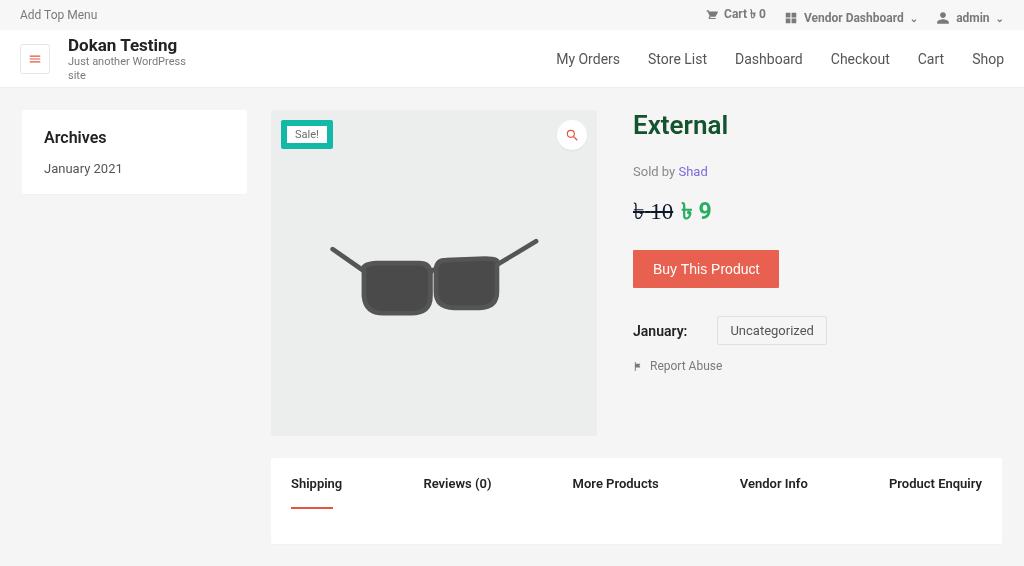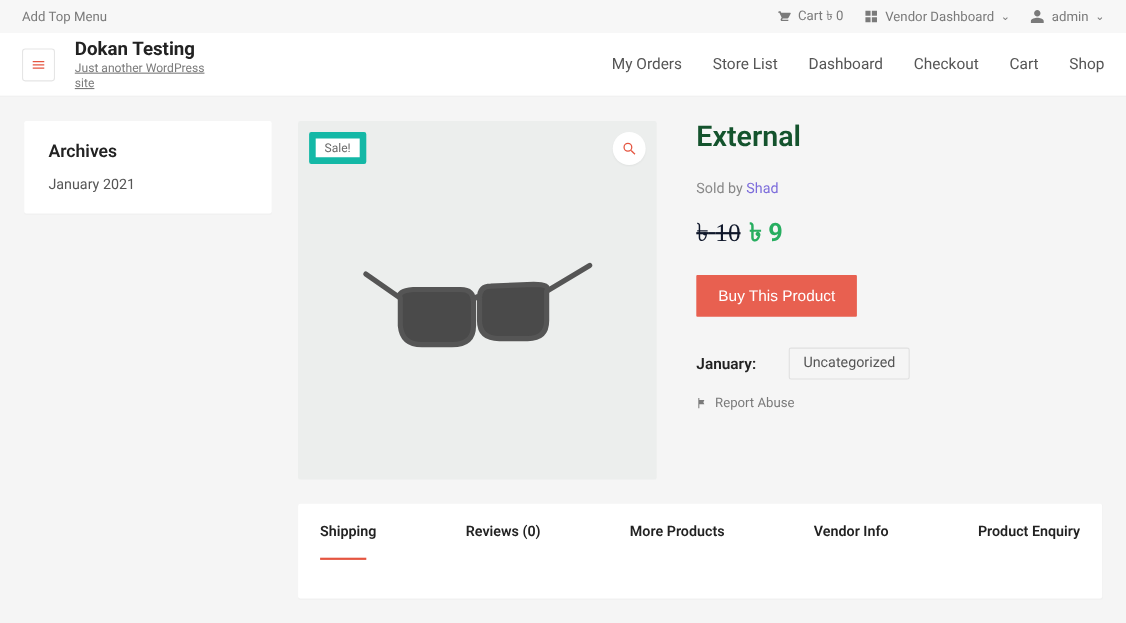--- a/index.html
+++ b/index.html
@@ -16,31 +16,31 @@
     --price-green:#27ae60;
     --border:#e5e5e5;
     --tag-border:#e0e0e0;
     --hamburger:#e55540;
     --zoom-bg:#ffffff;
   }
   html,body{margin:0;padding:0;font-family:-apple-system,BlinkMacSystemFont,"Segoe UI",Roboto,Arial,sans-serif;background:var(--body-bg);color:var(--text);}
   *{box-sizing:border-box;}
   
   .topbar{background:var(--topbar-bg);font-size:12px;color:var(--topbar-text);height:30px;display:flex;align-items:center;padding:0 20px;justify-content:space-between;}
-  .topbar-right{display:flex;gap:18px;align-items:center;}
+  .topbar-right{display:flex;gap:18px;align-items:flex-end;font-weight:bold;}
   .topbar-item{display:flex;align-items:center;gap:6px;cursor:pointer;}
   .ic{width:14px;height:14px;display:inline-block;fill:var(--topbar-text);}
   .chev{font-size:10px;color:var(--topbar-text);}
   
   .header{background:#fff;height:58px;display:flex;align-items:center;padding:0 20px;border-bottom:1px solid #eee;}
   .hamburger-box{width:30px;height:30px;border:1px solid var(--border);border-radius:3px;display:flex;align-items:center;justify-content:center;margin-right:18px;cursor:pointer;}
   .hamburger-box svg{width:14px;height:14px;fill:var(--hamburger);}
   .brand{display:flex;flex-direction:column;}
   .brand-title{font-size:17px;font-weight:700;color:#222;}
-  .brand-tag{font-size:11px;color:var(--topbar-text);line-height:1.2;max-width:130px;text-decoration:underline;}
+  .brand-tag{font-size:11px;color:var(--topbar-text);line-height:1.2;max-width:130px;}
   .main-nav{margin-left:auto;display:flex;gap:28px;font-size:14px;color:var(--text-mid);}
   .main-nav a{color:var(--text-mid);text-decoration:none;cursor:pointer;}
   
   .page{display:flex;gap:24px;padding:22px;}
   .sidebar{width:225px;background:#fff;border-radius:2px;padding:18px 22px;align-self:flex-start;box-shadow:0 1px 1px rgba(0,0,0,0.02);}
   .sidebar h3{margin:0 0 14px 0;font-size:16px;font-weight:600;color:#222;}
   .sidebar-link{font-size:13px;color:var(--text-mid);cursor:pointer;}
   .content{flex:1;display:flex;flex-direction:column;gap:22px;}
   .product-row{display:flex;gap:36px;}
   

